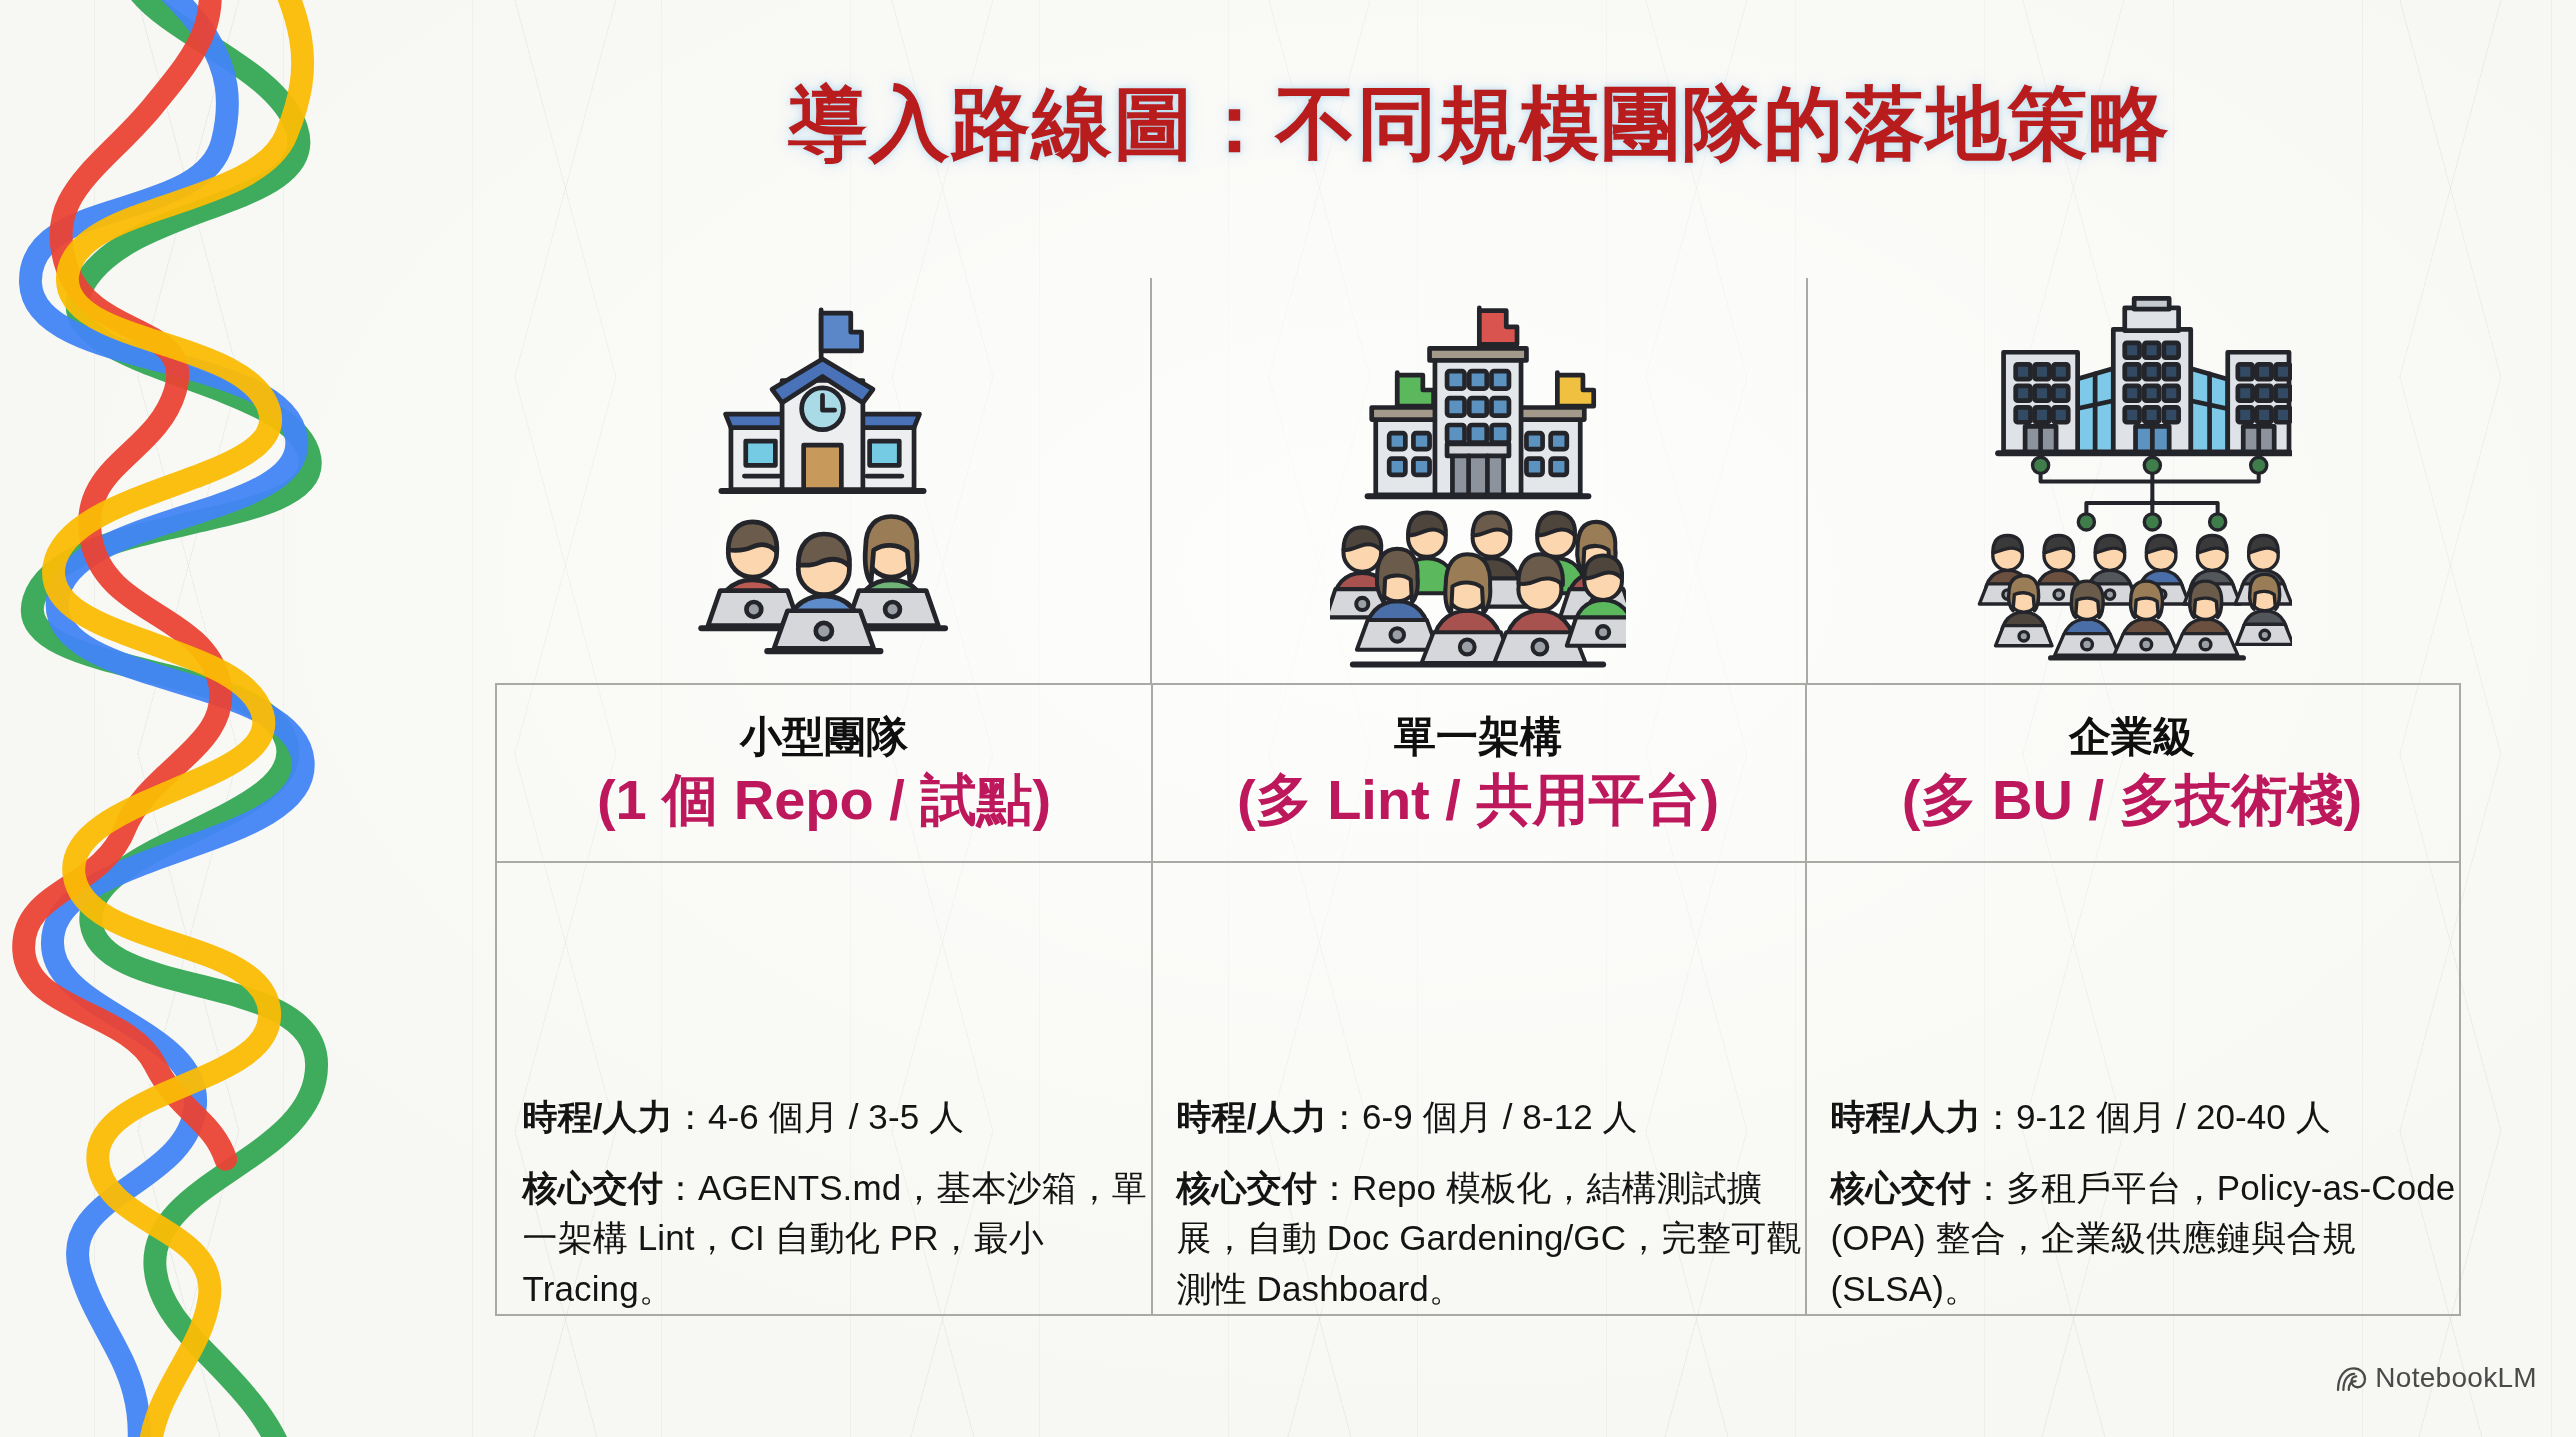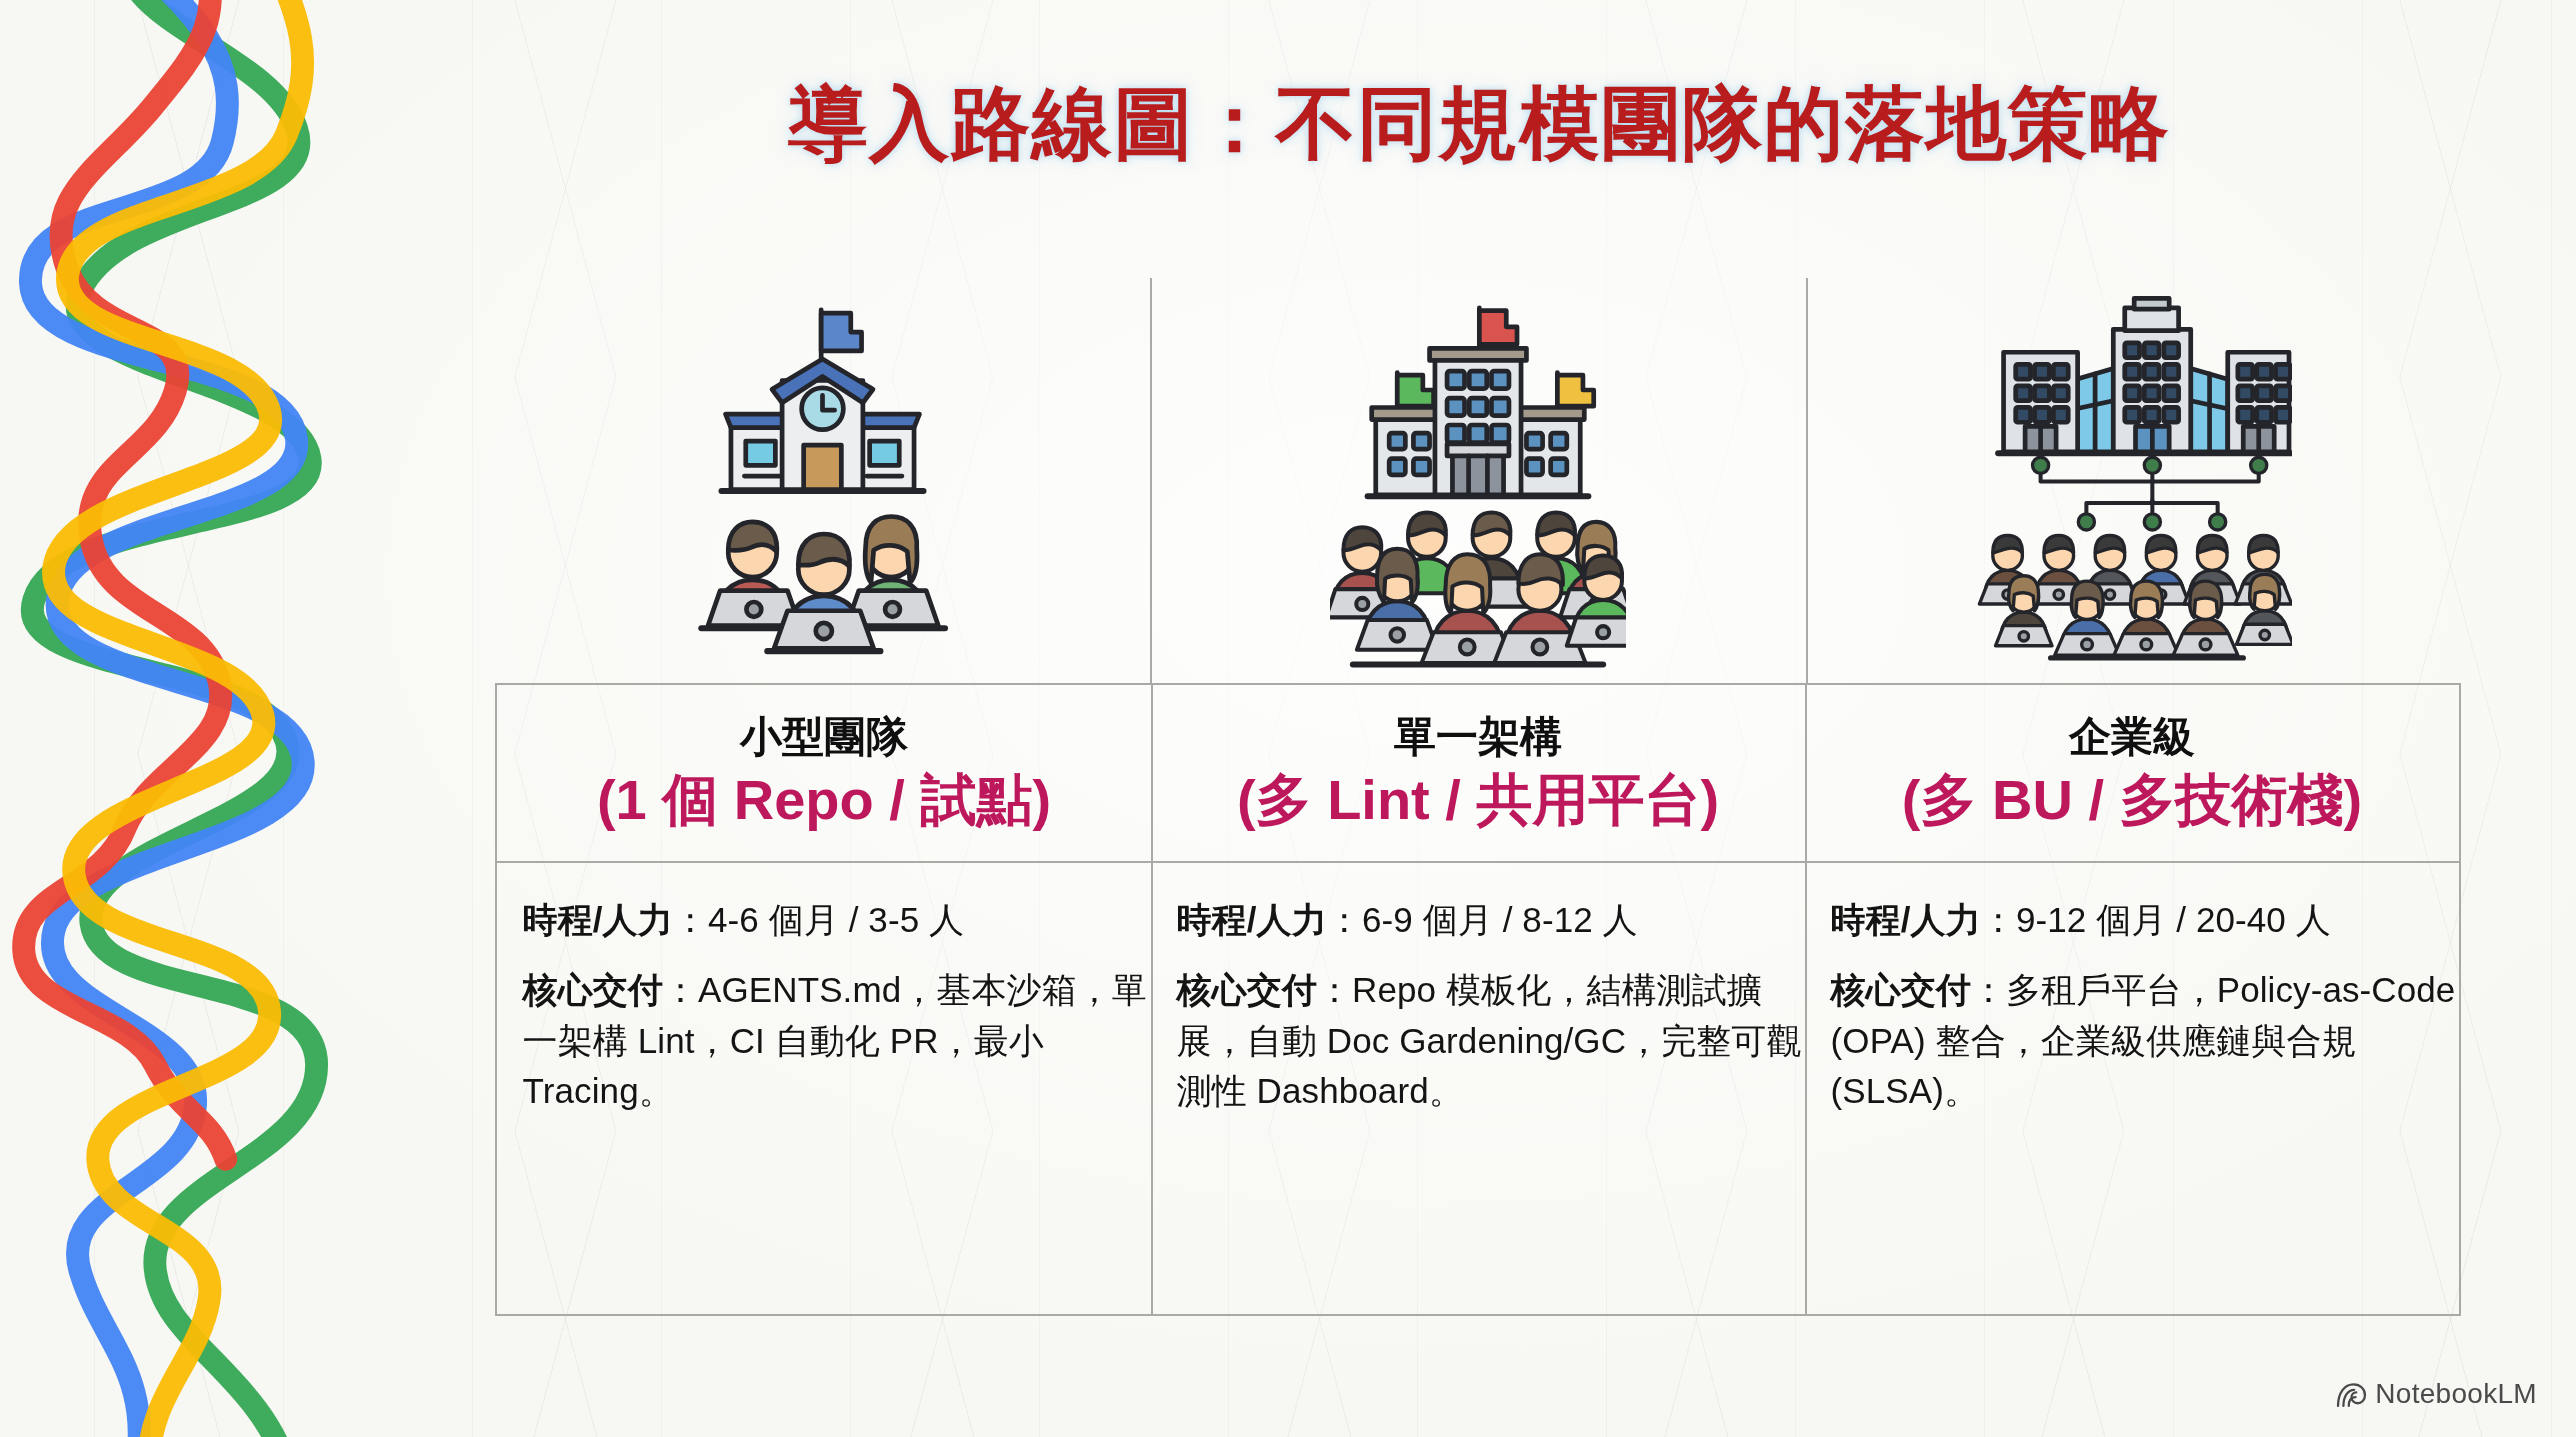--- a/index.html
+++ b/index.html
@@ -139,40 +139,40 @@
   }
   .col-subtitle {
     font-size: 56px;
     font-weight: bold;
     color: #be185d;
     line-height: 1.28;
     white-space: nowrap;
   }
 
   .row-body .cell {
-    justify-content: flex-start;
+    justify-content: flex-end;
     padding-top: 32px;
     padding-left: 25.6px;
     padding-right: 0;
   }
   .fact {
     font-size: 35px;
     color: #141414;
     line-height: 1.44;
     letter-spacing: 0.1px;
     text-align: left;
   }
   .fact + .fact { margin-top: 20px; }
   .fact b { font-weight: bold; }
 
   
   .nblm {
     position: absolute;
     right: 39px;
-    bottom: 28px;
+    bottom: 44px;
     display: flex;
     align-items: center;
     gap: 8px;
     color: #5f5f5f;
     z-index: 3;
   }
   .nblm-label {
     font-size: 28px;
     letter-spacing: 0.3px;
     color: #4a4a4a;

